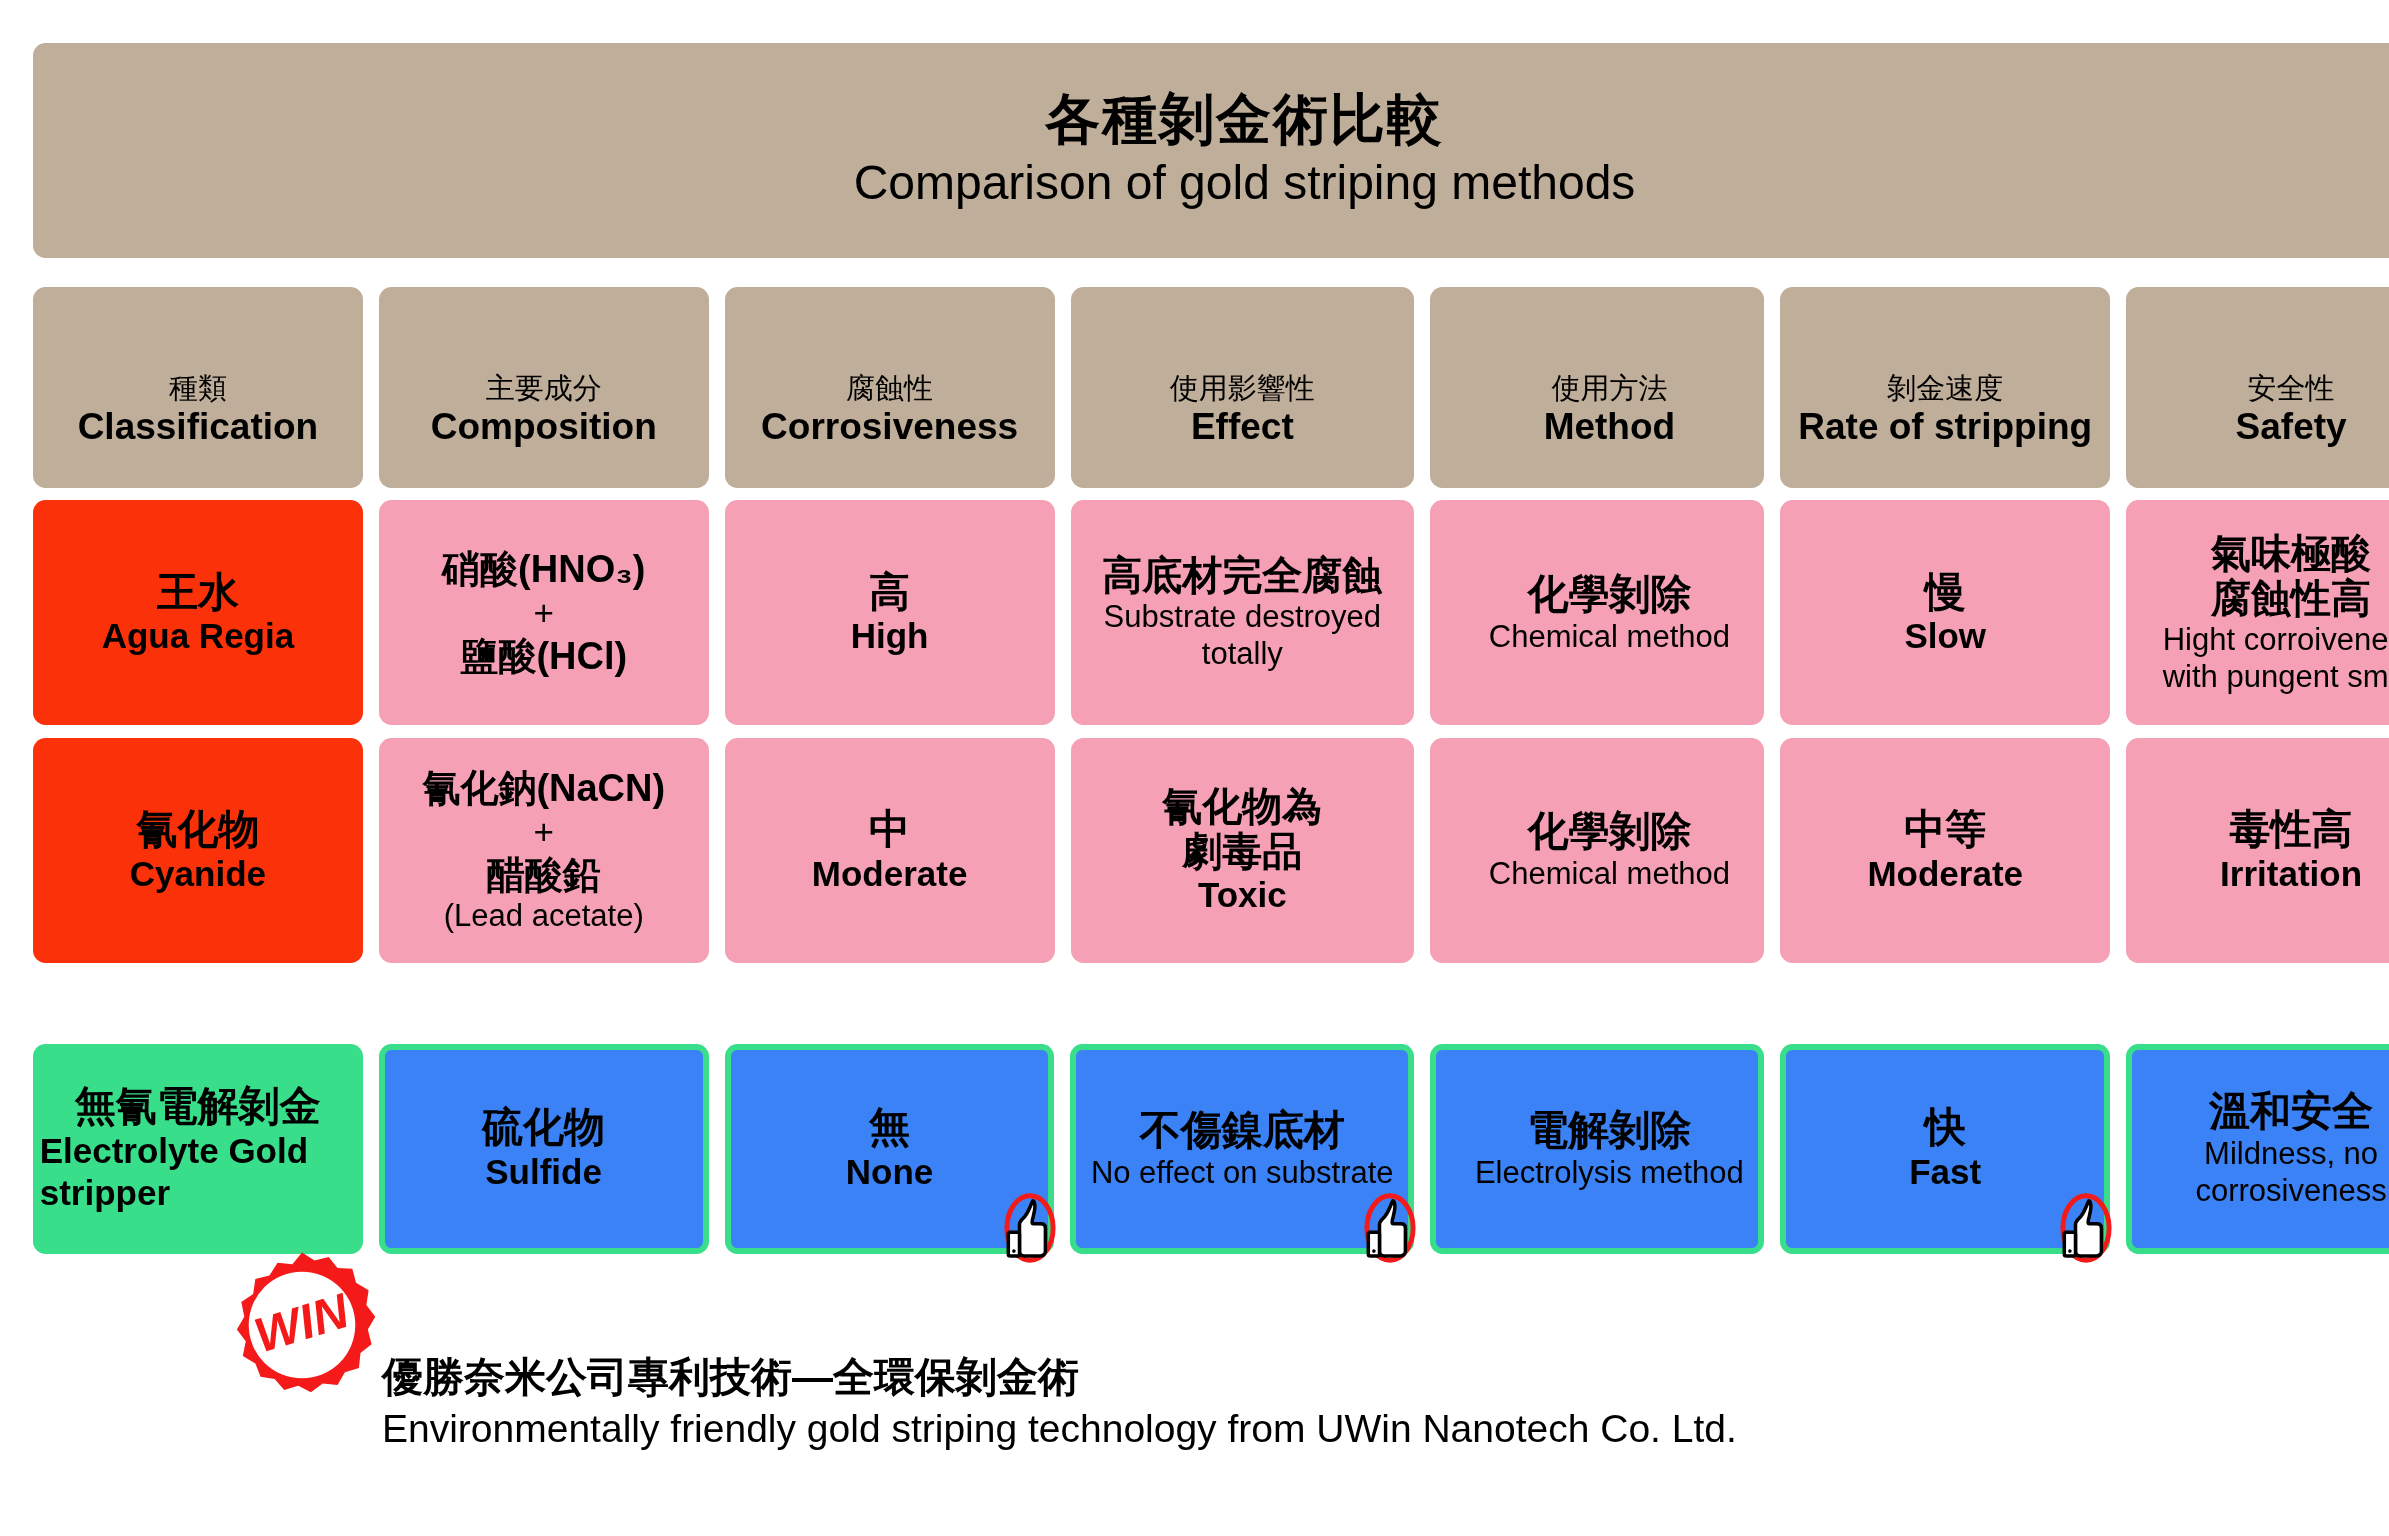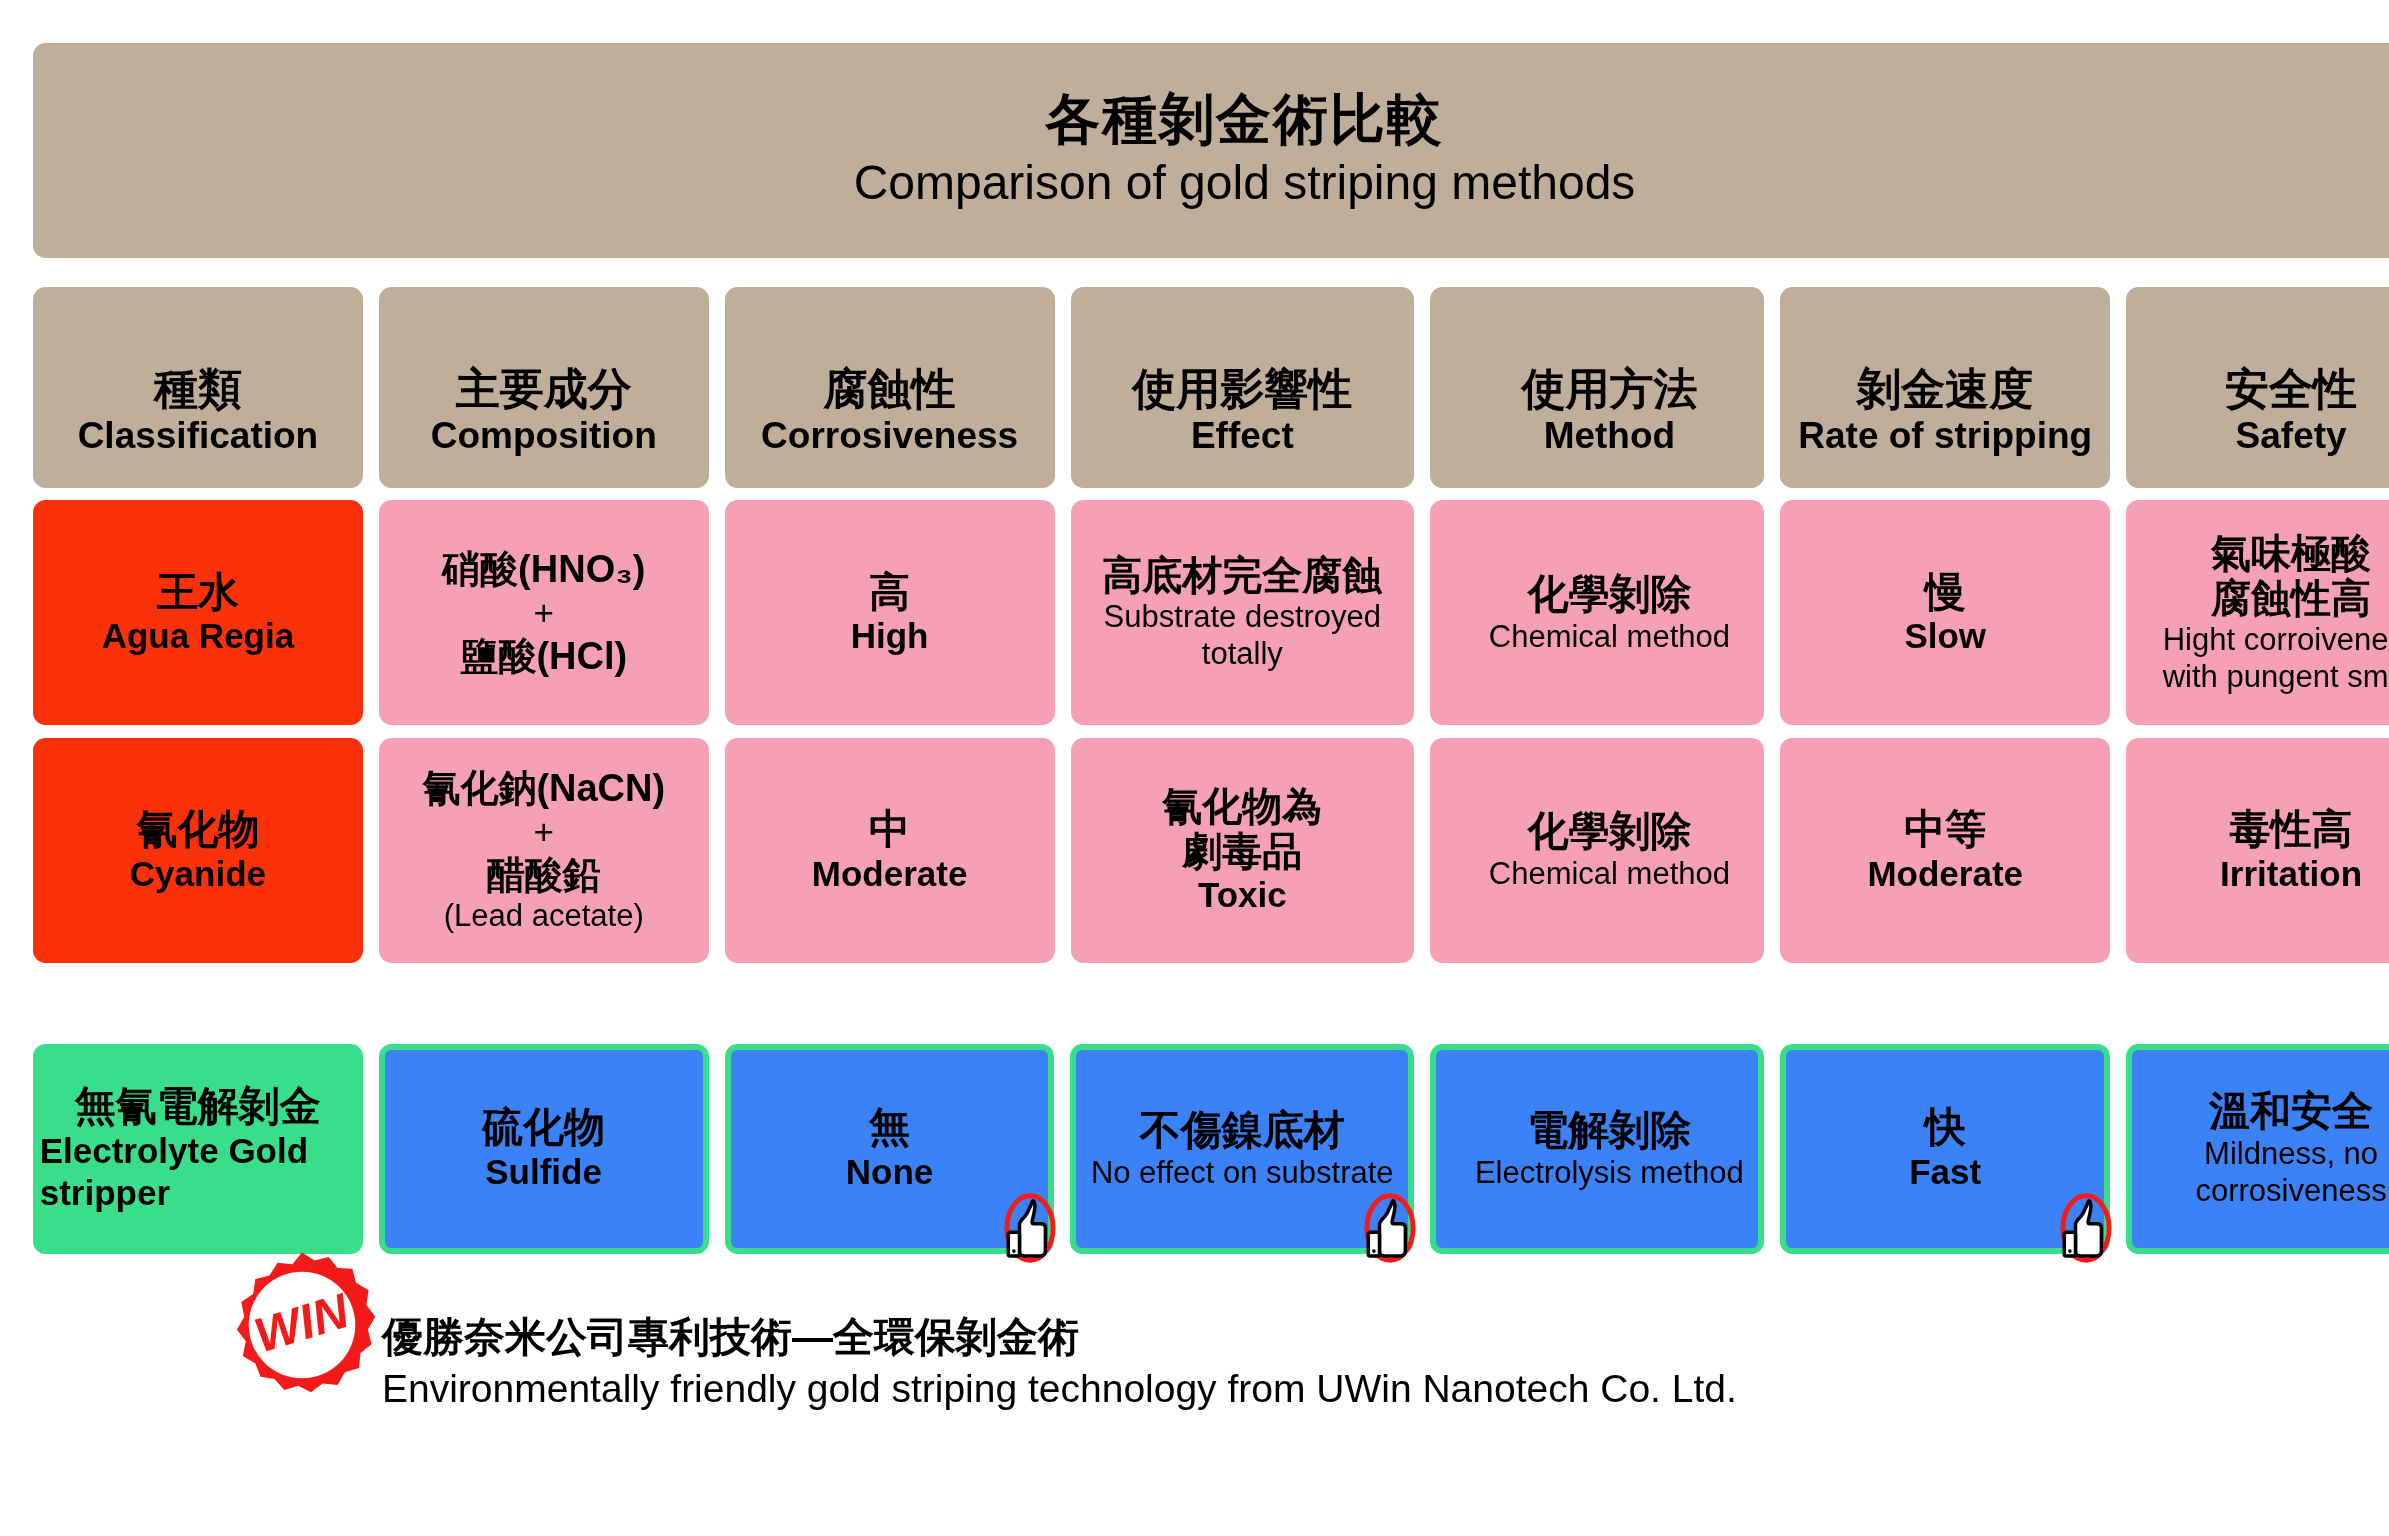--- a/index.html
+++ b/index.html
@@ -62,21 +62,21 @@
   .greenlite{background:#3b82f6;border:6.7px solid #39DE8A;}
 
   .zh{font-size:41px;font-weight:bold;line-height:1.14;}
   .zh-sm{font-size:38px;font-weight:bold;line-height:1.14;}
   .en{font-size:35px;font-weight:700;line-height:1.20;}
   .en-sm{font-size:31px;font-weight:400;line-height:1.20;}
   .plus{font-size:35px;font-weight:400;line-height:1.25;}
   .zh-multi{font-size:40px;font-weight:bold;line-height:1.12;}
 
   
-  .head .zh{font-size:44px;font-weight:bold;margin-top:47px;}
+  .head .zh{font-size:29px;font-weight:normal;margin-top:47px;}
   .head .en{font-size:37px;}
 
   
   .thumb-badge{
     position:absolute;
     right:-9.6px;bottom:-16.2px;
     width:56px;height:72px;
     display:flex;align-items:center;justify-content:center;
   }
   .thumb-badge svg{width:56px;height:72px;display:block;}
@@ -86,21 +86,21 @@
     position:absolute;
     left:228px;top:1251px;
     width:148px;height:148px;
     z-index:40;
   }
   .win-seal svg{width:148px;height:148px;display:block;}
 
   
   .caption{
     position:absolute;
-    left:382px;top:1312px;width:1864px;
+    left:382px;top:1352px;width:1864px;
   }
   .cap-zh{font-size:41px;font-weight:bold;line-height:1.22;}
   .cap-en{font-size:39px;font-weight:400;line-height:1.22;margin-top:2.9px;}
 </style>
 </head>
 <body>
 
 <div class="sheet">
 
   <div class="title-banner">

